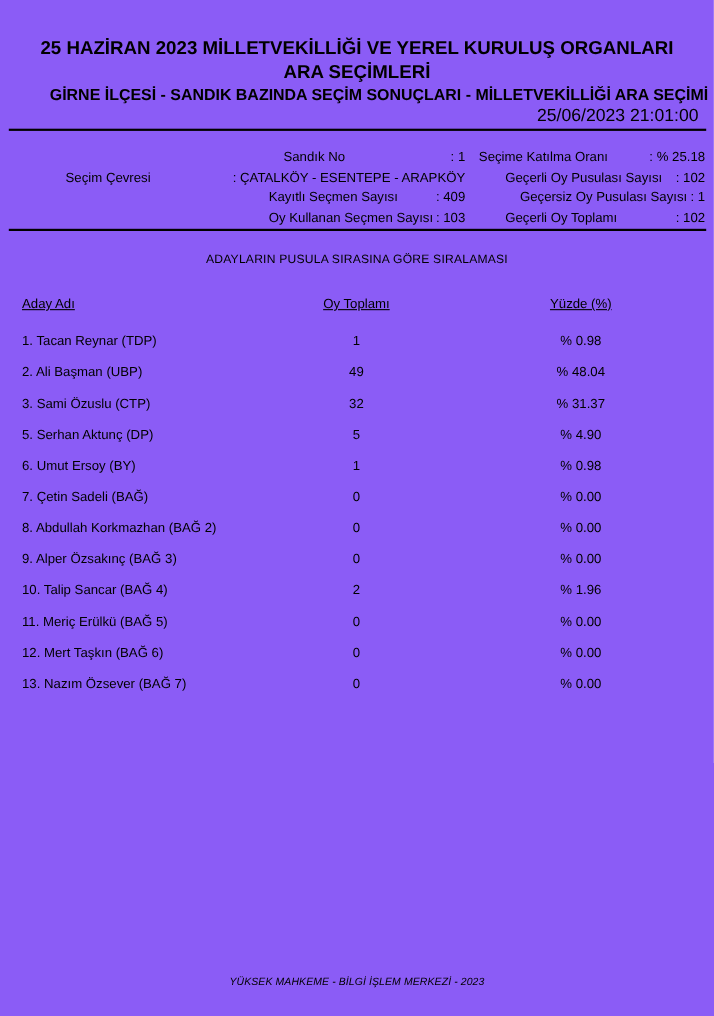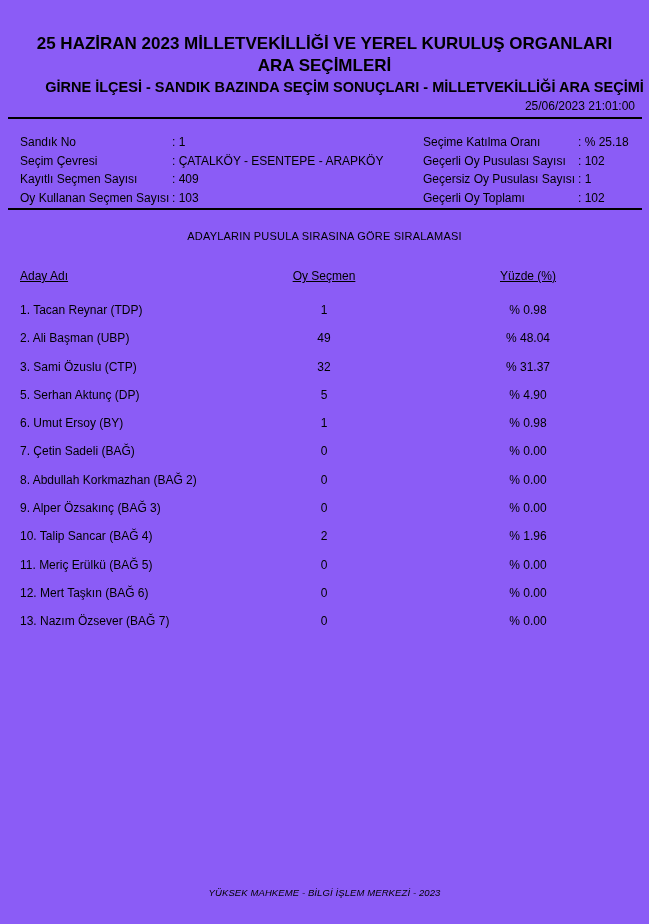--- a/index.html
+++ b/index.html
@@ -10,32 +10,32 @@
     background: #8b5cf6;
     color: #000000;
     font-family: "Liberation Sans", sans-serif;
     overflow: hidden;
   }
 
   
   .hdr { position: absolute; top: 33px; left: 0; width: 100%; text-align: center; }
   .title-line { font-size: 17px; font-weight: 700; line-height: 22px; }
   .subtitle { font-size: 14.5px; font-weight: 700; line-height: 19px; margin-top: 1px; padding-left: 40px; }
-  .timestamp { font-size: 12px; font-weight: 400; line-height: 14px; text-align: right; padding-right: 14px; margin-top: 2px; }
+  .timestamp { font-size: 16px; font-weight: 400; line-height: 14px; text-align: right; padding-right: 14px; margin-top: 2px; }
 
   
   .rule { position: absolute; left: 8px; right: 7px; border: none; border-top: 2px solid #000000; margin: 0; }
   .rule-1 { top: 117px; }
   .rule-2 { top: 208px; }
 
   
   .summary { position: absolute; top: 133px; left: 20px; right: 8px; display: flex; font-size: 12px; }
   .sum-col-left { flex: 0 0 403px; }
   .sum-col-right { flex: 1; }
-  .sum-row { display: flex; line-height: 18.7px; white-space: nowrap; }
+  .sum-row { display: flex; line-height: 18.7px; white-space: nowrap; justify-content: flex-end; }
   .sum-col-left .sum-label { flex: 0 0 152px; }
   .sum-col-right .sum-label { flex: 0 0 155px; }
   .sum-value { white-space: pre; }
 
   
   .section-title { position: absolute; top: 230px; left: 0; width: 100%; text-align: center; font-size: 11px; letter-spacing: 0.2px; }
 
   
   .tbl { position: absolute; top: 269px; left: 0; width: 100%; font-size: 12px; }
   .thead { position: relative; height: 17px; }
@@ -102,21 +102,21 @@
       </div>
   </div>
 
   <hr class="rule rule-2">
 
   <div class="section-title">ADAYLARIN PUSULA SIRASINA GÖRE SIRALAMASI</div>
 
   <div class="tbl">
     <div class="thead">
       <span class="th c-name">Aday Adı</span>
-      <span class="th c-votes">Oy Seçmen</span>
+      <span class="th c-votes">Oy Toplamı</span>
       <span class="th c-pct">Yüzde (%)</span>
     </div>
     <div class="rows" id="rows">
         <div class="trow">
           <span class="c-name">1. Tacan Reynar (TDP)</span>
           <span class="c-votes">1</span>
           <span class="c-pct">% 0.98</span>
         </div>
         <div class="trow">
           <span class="c-name">2. Ali Başman (UBP)</span>

